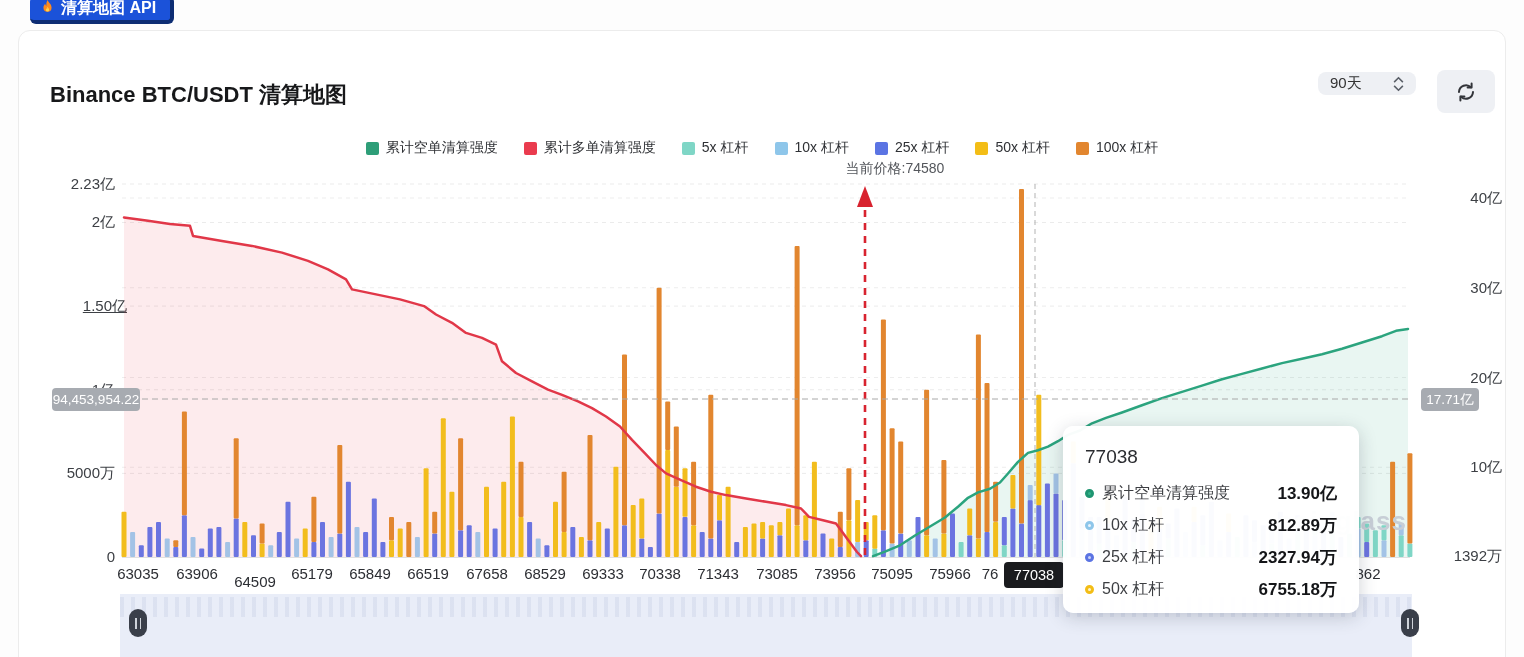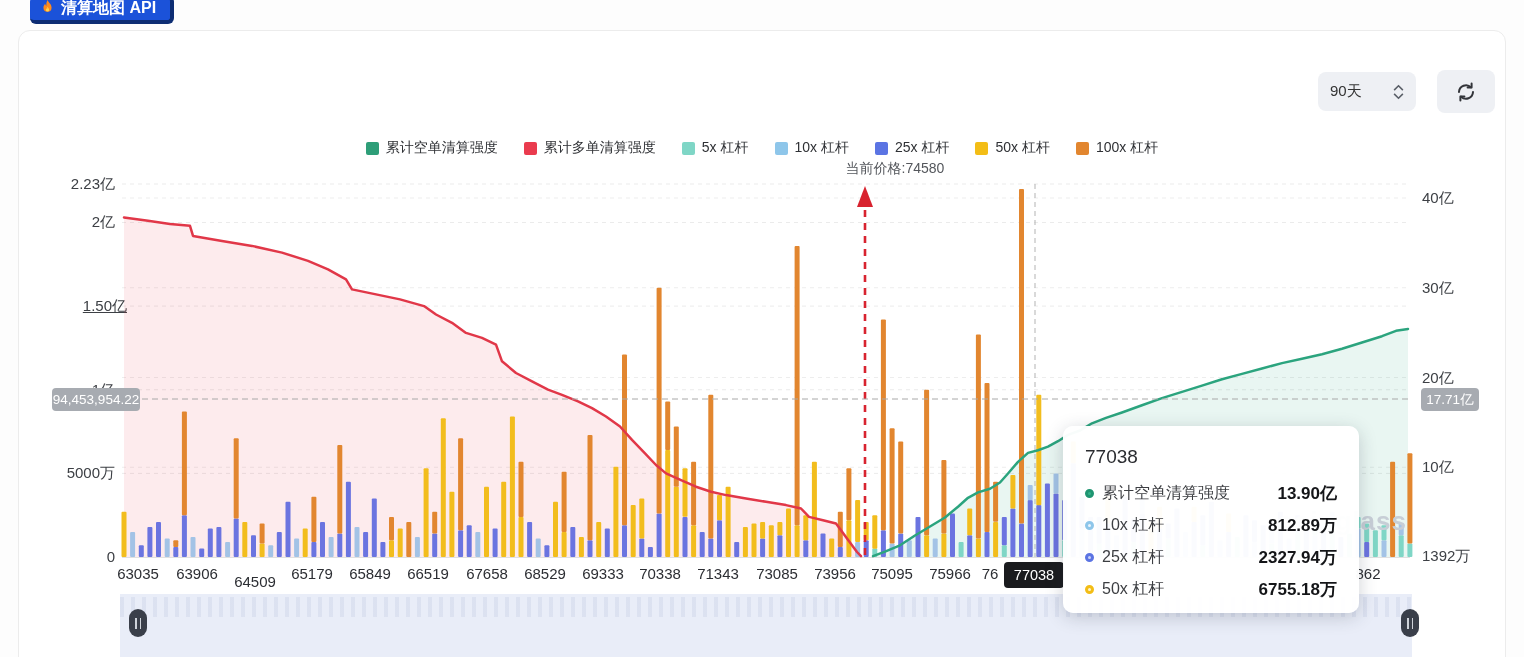--- a/index.html
+++ b/index.html
@@ -16,38 +16,38 @@
 
   
   .card { position:absolute; left:18px; top:30px; width:1488px; height:640px;
     background:#fff; border:1px solid #ececec; border-radius:12px; }
 
   .page-title { position:absolute; left:50px; top:80px; font-size:22px; font-weight:bold; color:#17181a; }
 
   .ctl { position:absolute; background:#eef0f4; border-radius:8px; display:flex; align-items:center;
     color:#333; font-size:15px; cursor:pointer; }
   .ctl-select { left:1003px; top:72px; width:295px; height:39px; padding:0 14px; justify-content:space-between; }
-  .ctl-days { left:1318px; top:72px; width:98px; height:39px; padding:0 12px; justify-content:space-between; }
+  .ctl-days { left:1318px; top:72px; width:98px; height:23px; padding:0 12px; justify-content:space-between; }
   .ctl-refresh { left:1437px; top:70px; width:58px; height:43px; justify-content:center; }
   .caret-down { width:0; height:0; border-left:5px solid transparent; border-right:5px solid transparent;
     border-top:6px solid #707580; }
   .stepper { display:flex; flex-direction:column; gap:2px; align-items:center; }
 
   
   .legend { position:absolute; left:18px; top:139px; width:1488px; display:flex;
     justify-content:center; gap:26px; }
   .legend-item { display:flex; align-items:center; gap:7px; font-size:14px; color:#2f3135; }
   .legend-swatch { width:13px; height:13px; border-radius:2px; }
 
   .cur-price { position:absolute; left:815px; top:160px; width:160px; text-align:center;
     font-size:14px; color:#54575c; }
 
   
   .ytick-l { position:absolute; width:92px; text-align:right; font-size:15px; color:#3d4045; }
-  .ytick-r { position:absolute; left:1422px; width:80px; text-align:left; font-size:15px; color:#3d4045; }
+  .ytick-r { position:absolute; left:1422px; width:80px; text-align:right; font-size:15px; color:#3d4045; }
   .xtick { position:absolute; top:565px; width:70px; margin-left:-35px; text-align:center;
     font-size:15px; color:#2c2e33; }
 
   svg.chart { position:absolute; left:0; top:0; z-index:1; }
 
   .watermark { position:absolute; top:506px; left:1247px; width:160px; text-align:right;
     font-size:26px; font-weight:bold; color:#c7ced6; letter-spacing:1px; z-index:2; }
 
   .axis-badge { position:absolute; background:#a7abb1; color:#fff; border-radius:4px;
     font-size:13.5px; text-align:center; line-height:23px; height:23px; z-index:3; }
@@ -85,20 +85,21 @@
   <div class="api-btn">
     <span>
       <svg width="15" height="18" viewBox="0 0 24 28">
         <path d="M12 1c1.5 4.5 6.5 6.5 6.5 12.5a6.5 6.5 0 0 1-13 0c0-2.8 1.4-4.9 2.9-6.4 0 2.2 1.2 3 2.1 3C9.5 6.7 11 4 12 1z" fill="#ff8a1e"></path>
         <path d="M12 12c.9 2 2.6 2.8 2.6 5a2.6 2.6 0 0 1-5.2 0c0-1.2.6-2.1 1.2-2.8 0 .9.5 1.2.9 1.2-.3-1.3.2-2.4.5-3.4z" fill="#ffd34d"></path>
       </svg>
     </span>
     <span>清算地图 API</span>
   </div>
 
+  <div class="page-title">Binance BTC/USDT 清算地图</div>
 
 
   <div class="ctl ctl-days">
     <span>90天</span>
     <span class="stepper">
       <svg width="11" height="7" viewBox="0 0 12 8">
           <path d="M1 7 6 2l5 5" fill="none" stroke="#5a5f68" stroke-width="1.8"></path>
         </svg>
       <svg width="11" height="7" viewBox="0 0 12 8">
           <path d="M1 1l5 5 5-5" fill="none" stroke="#5a5f68" stroke-width="1.8"></path>

